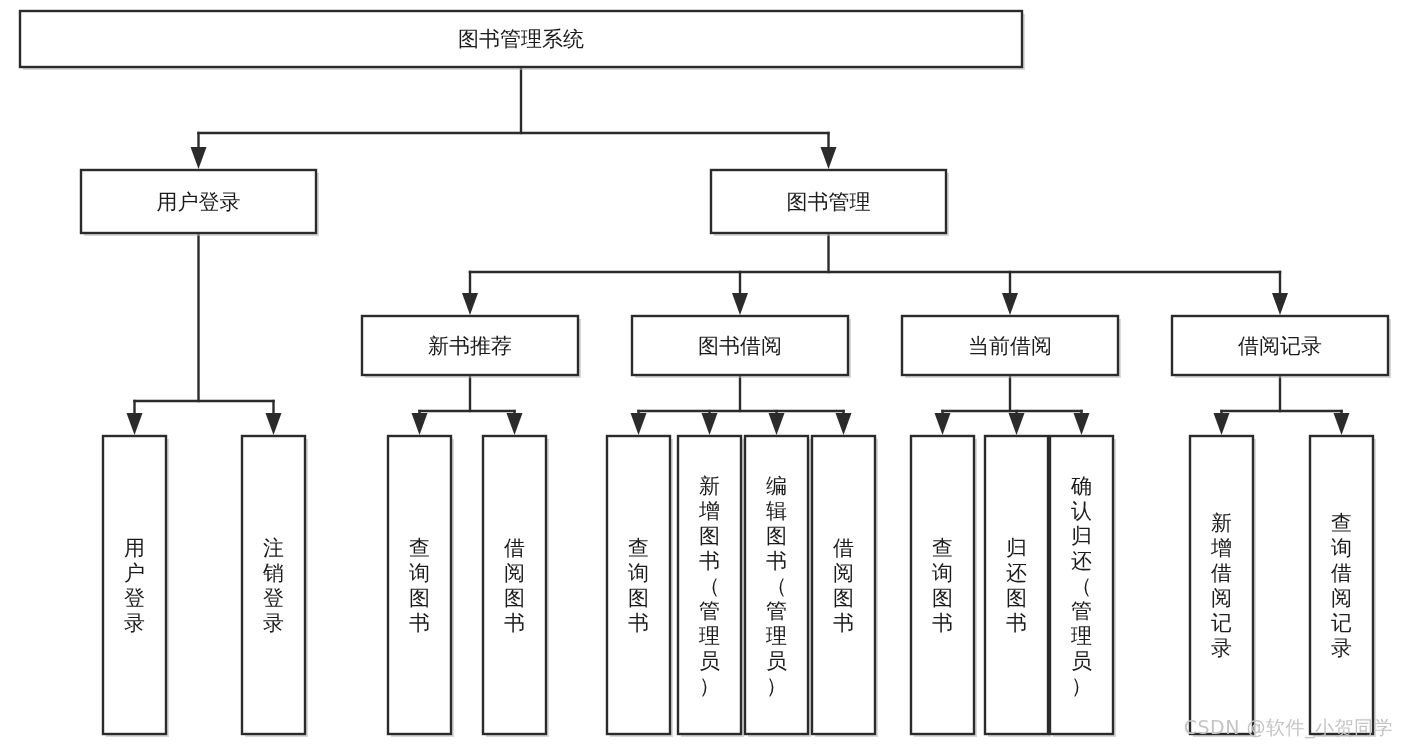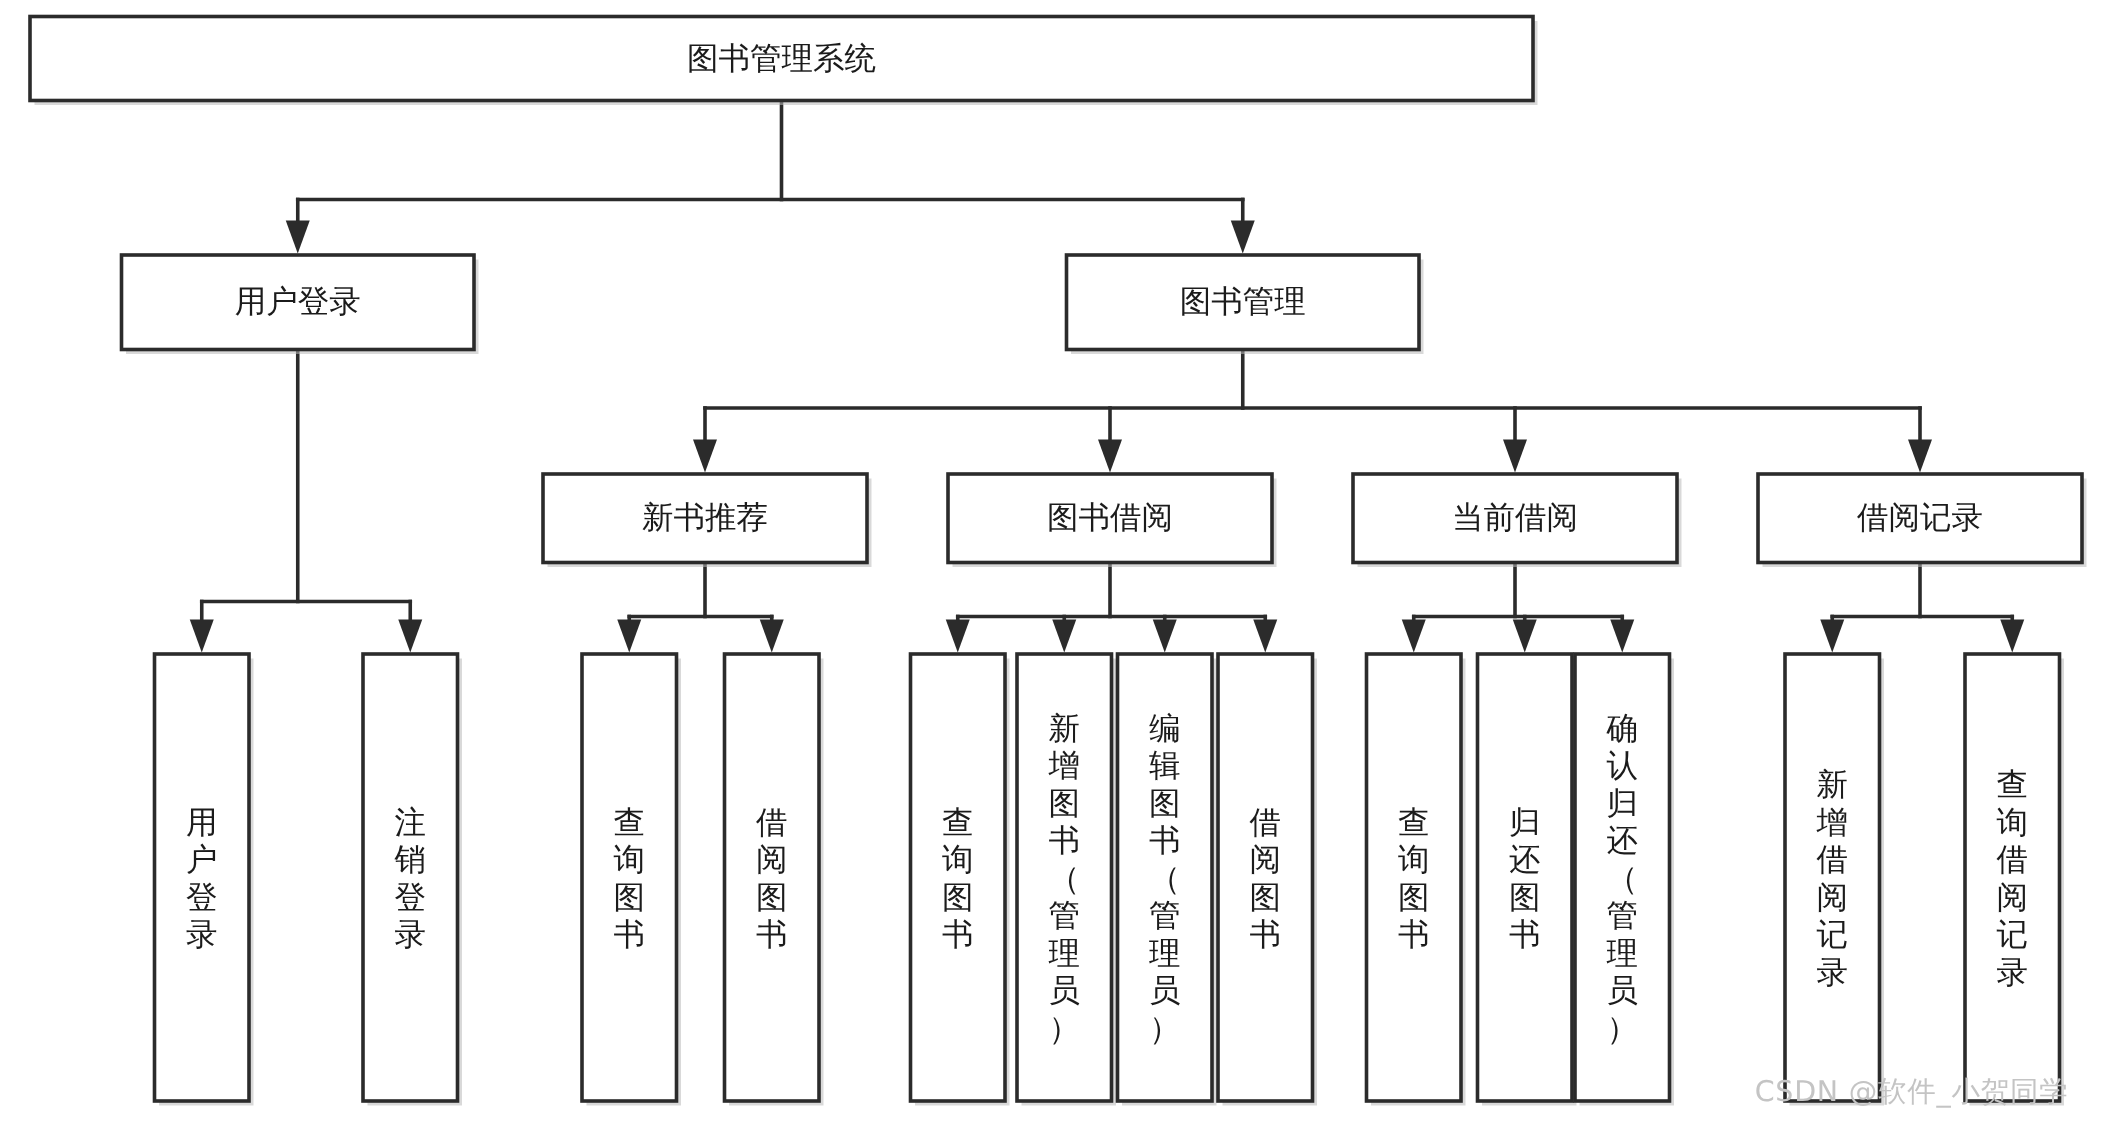--- a/index.html
+++ b/index.html
@@ -53,21 +53,21 @@
     dominant-baseline: middle;
   }
   .node-label-v {
     font-family: "DejaVu Sans", "Liberation Sans", sans-serif;
     font-size: 21px;
     fill: #1b1b1b;
     text-anchor: middle;
   }
   .watermark {
     position: absolute;
-    right: 26px;
+    right: 12px;
     bottom: 6px;
     font-family: "DejaVu Sans", "Liberation Sans", sans-serif;
     font-size: 19px;
     color: #c4c4c4;
     letter-spacing: 0.5px;
     white-space: nowrap;
     user-select: none;
   }
 </style>
 </head>

